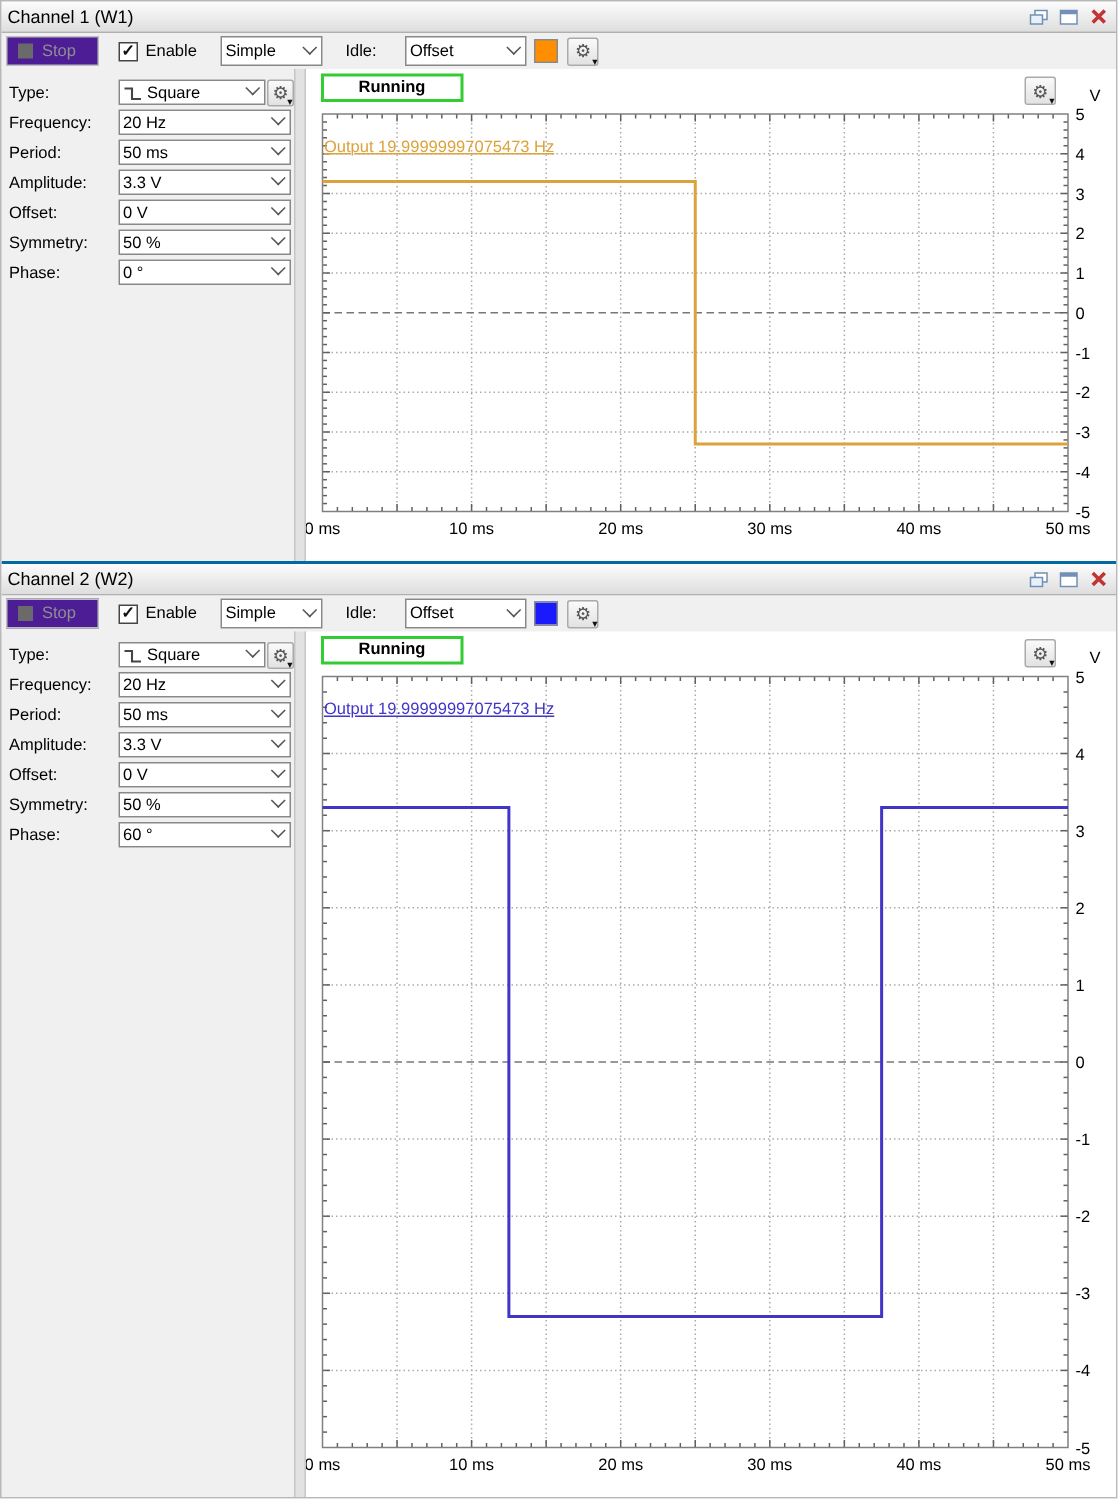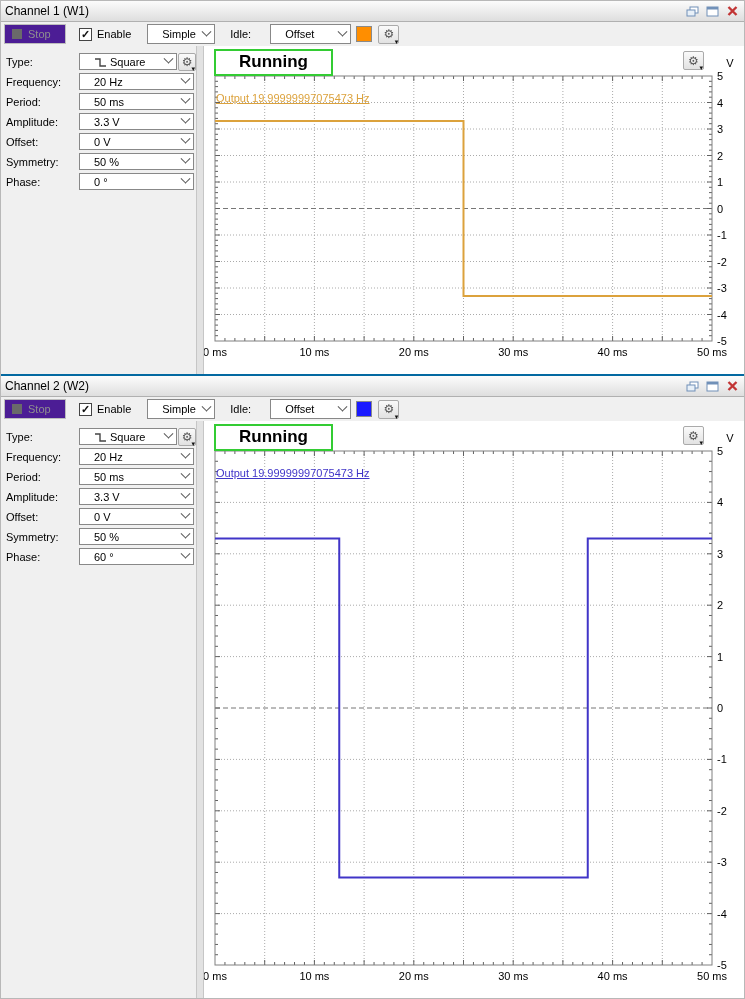--- a/index.html
+++ b/index.html
@@ -44,21 +44,21 @@
   .stop-square { width: 10px; height: 10px; background: #6a6a6a; }
   .cb-wrap { display: flex; align-items: center; gap: 5px; margin-left: 13px; }
   .cb-box {
     width: 13px; height: 13px; background: #fff; border: 1px solid #444;
     display: flex; align-items: center; justify-content: center;
     font-size: 11px; font-weight: bold; line-height: 1; color: #111;
   }
   .combo {
     height: 20px; background: #fff; border: 1px solid #888;
     display: flex; align-items: center;
-    padding: 0 4px 0 14px; position: relative; justify-content: center;
+    padding: 0 4px 0 2px; position: relative; justify-content: center;
   }
   .combo .val { flex: 1; white-space: nowrap; overflow: hidden; }
   .chev {
     width: 7px; height: 7px;
     border-right: 1.6px solid #555; border-bottom: 1.6px solid #555;
     transform: rotate(45deg) translate(-2px,-2px);
     flex: none; margin-left: 4px;
   }
   .combo-mode { width: 68px; margin-left: 16px; }
   .idle-label { margin-left: 15px; width: 40px; }
@@ -86,21 +86,21 @@
   .splitter {
     width: 8px; flex: none;
     background: #e2e2e2;
     border-left: 1px solid #c6c6c6; border-right: 1px solid #c6c6c6;
   }
   .plot { flex: 1; position: relative; background: #fff; }
   .plot-svg { position: absolute; left: 0; top: 0; }
   .running-badge {
     position: absolute; left: 10px; top: 3px;
     border: 2px solid #33cc33; background: #fff;
-    font-weight: bold; font-size: 17px;
+    font-weight: bold; font-size: 11px;
     padding: 1px 23px 2px 23px;
     z-index: 2;
   }
   .overlay-text { position: absolute; left: 12px; top: 46px; z-index: 2; white-space: nowrap; text-decoration: underline; }
   .plot-gear { position: absolute; top: 5px; right: 40px; z-index: 2; margin-left: 0; }
 </style>
 </head>
 <body>
 
 <div class="window">

